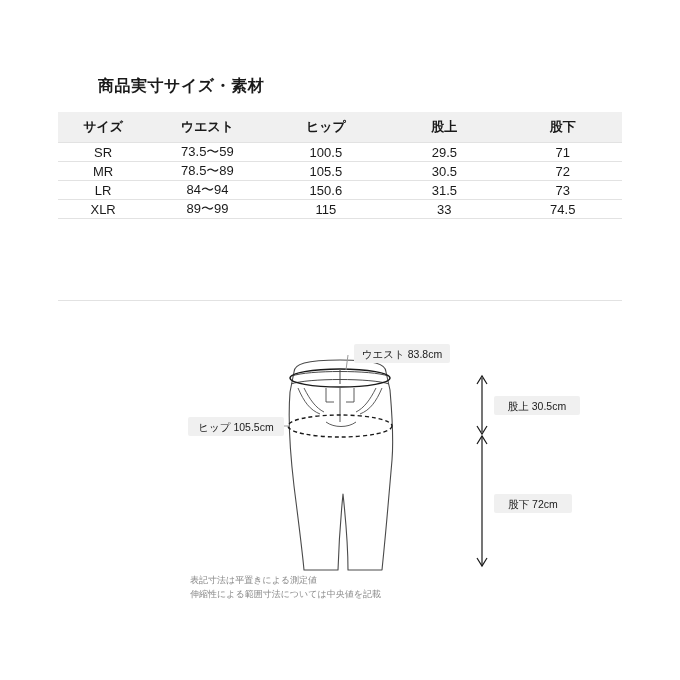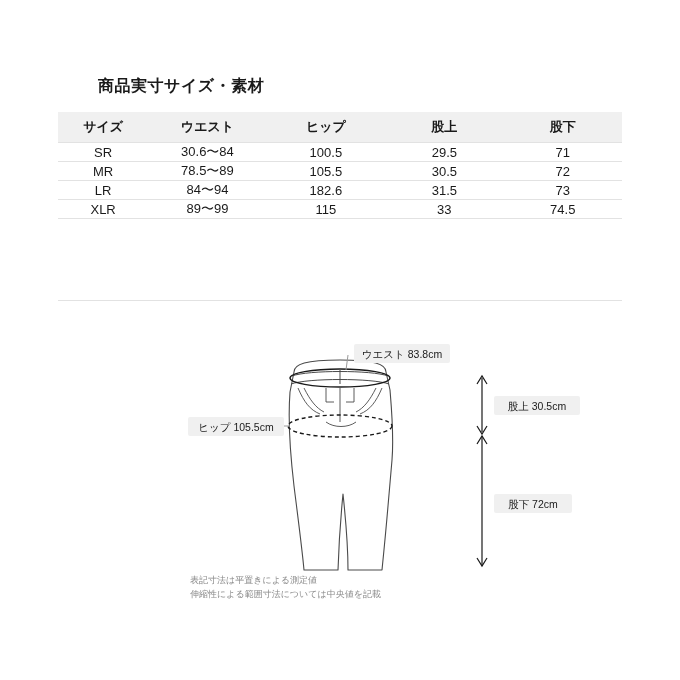--- a/index.html
+++ b/index.html
@@ -105,36 +105,36 @@
         <th class="col-size">サイズ</th>
         <th class="col-waist">ウエスト</th>
         <th class="col-hip">ヒップ</th>
         <th class="col-rise">股上</th>
         <th class="col-inseam">股下</th>
       </tr>
     </thead>
     <tbody>
       <tr>
         <td>SR</td>
-        <td>30.6〜84</td>
+        <td>73.5〜59</td>
         <td>100.5</td>
         <td>29.5</td>
         <td>71</td>
       </tr>
       <tr>
         <td>MR</td>
         <td>78.5〜89</td>
         <td>105.5</td>
         <td>30.5</td>
         <td>72</td>
       </tr>
       <tr>
         <td>LR</td>
         <td>84〜94</td>
-        <td>182.6</td>
+        <td>150.6</td>
         <td>31.5</td>
         <td>73</td>
       </tr>
       <tr>
         <td>XLR</td>
         <td>89〜99</td>
         <td>115</td>
         <td>33</td>
         <td>74.5</td>
       </tr>

